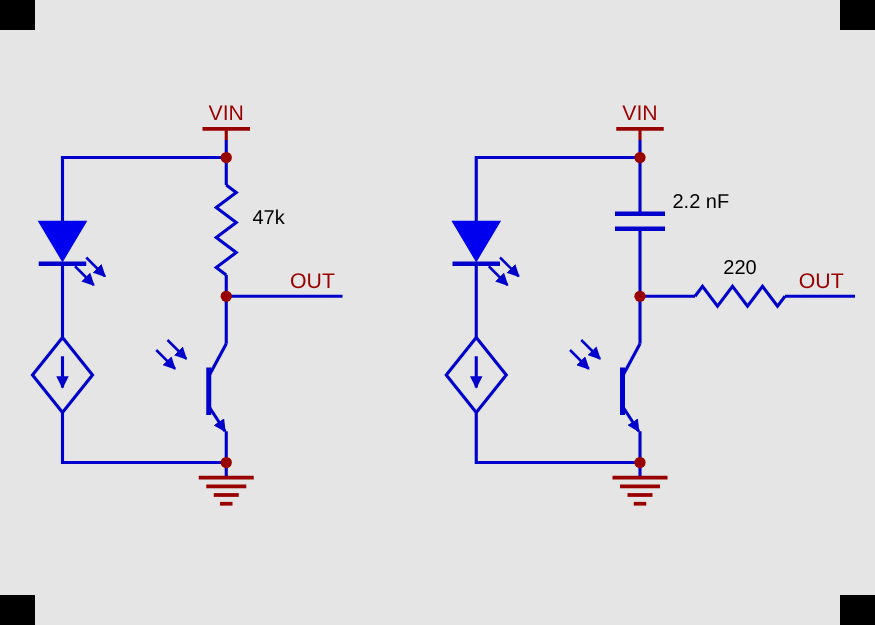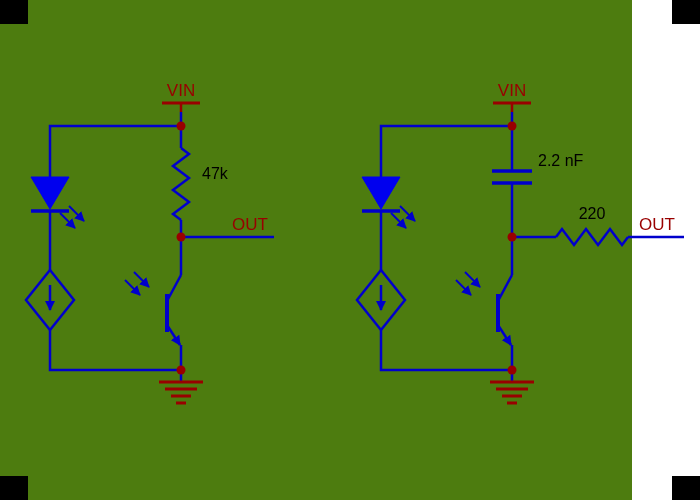--- a/index.html
+++ b/index.html
@@ -2,21 +2,21 @@
 <html><head>
 <meta charset="utf-8">
 <style>
   html, body { margin: 0; padding: 0; }
   body {
     width: 700px; height: 500px;
     background: #ffffff;
     font-family: "Liberation Sans", sans-serif;
     overflow: hidden;
   }
-  .stage { position: relative; width: 632px; height: 500px; background: #4d7c0f; }
+  .stage { position: relative; width: 700px; height: 500px; background: #e5e5e5; }
   svg { display: block; }
   .wire    { stroke: #0000cc; stroke-width: 2.5; fill: none; }
   .comp    { stroke: #0000cc; stroke-width: 2.5; fill: none; }
   .cap     { stroke: #0000cc; stroke-width: 3.5; fill: none; }
   .cathode { stroke: #0000cc; stroke-width: 3.5; fill: none; }
   .bar     { stroke: #0000cc; stroke-width: 4;   fill: none; }
   .led     { fill: #0000ee; stroke: #0000ee; stroke-width: 1; }
   .photon  { stroke: #0000cc; stroke-width: 2; fill: none; }
   .pwr     { stroke: #990000; stroke-width: 3; fill: none; }
   .pwrstub { stroke: #990000; stroke-width: 2.5; fill: none; }

